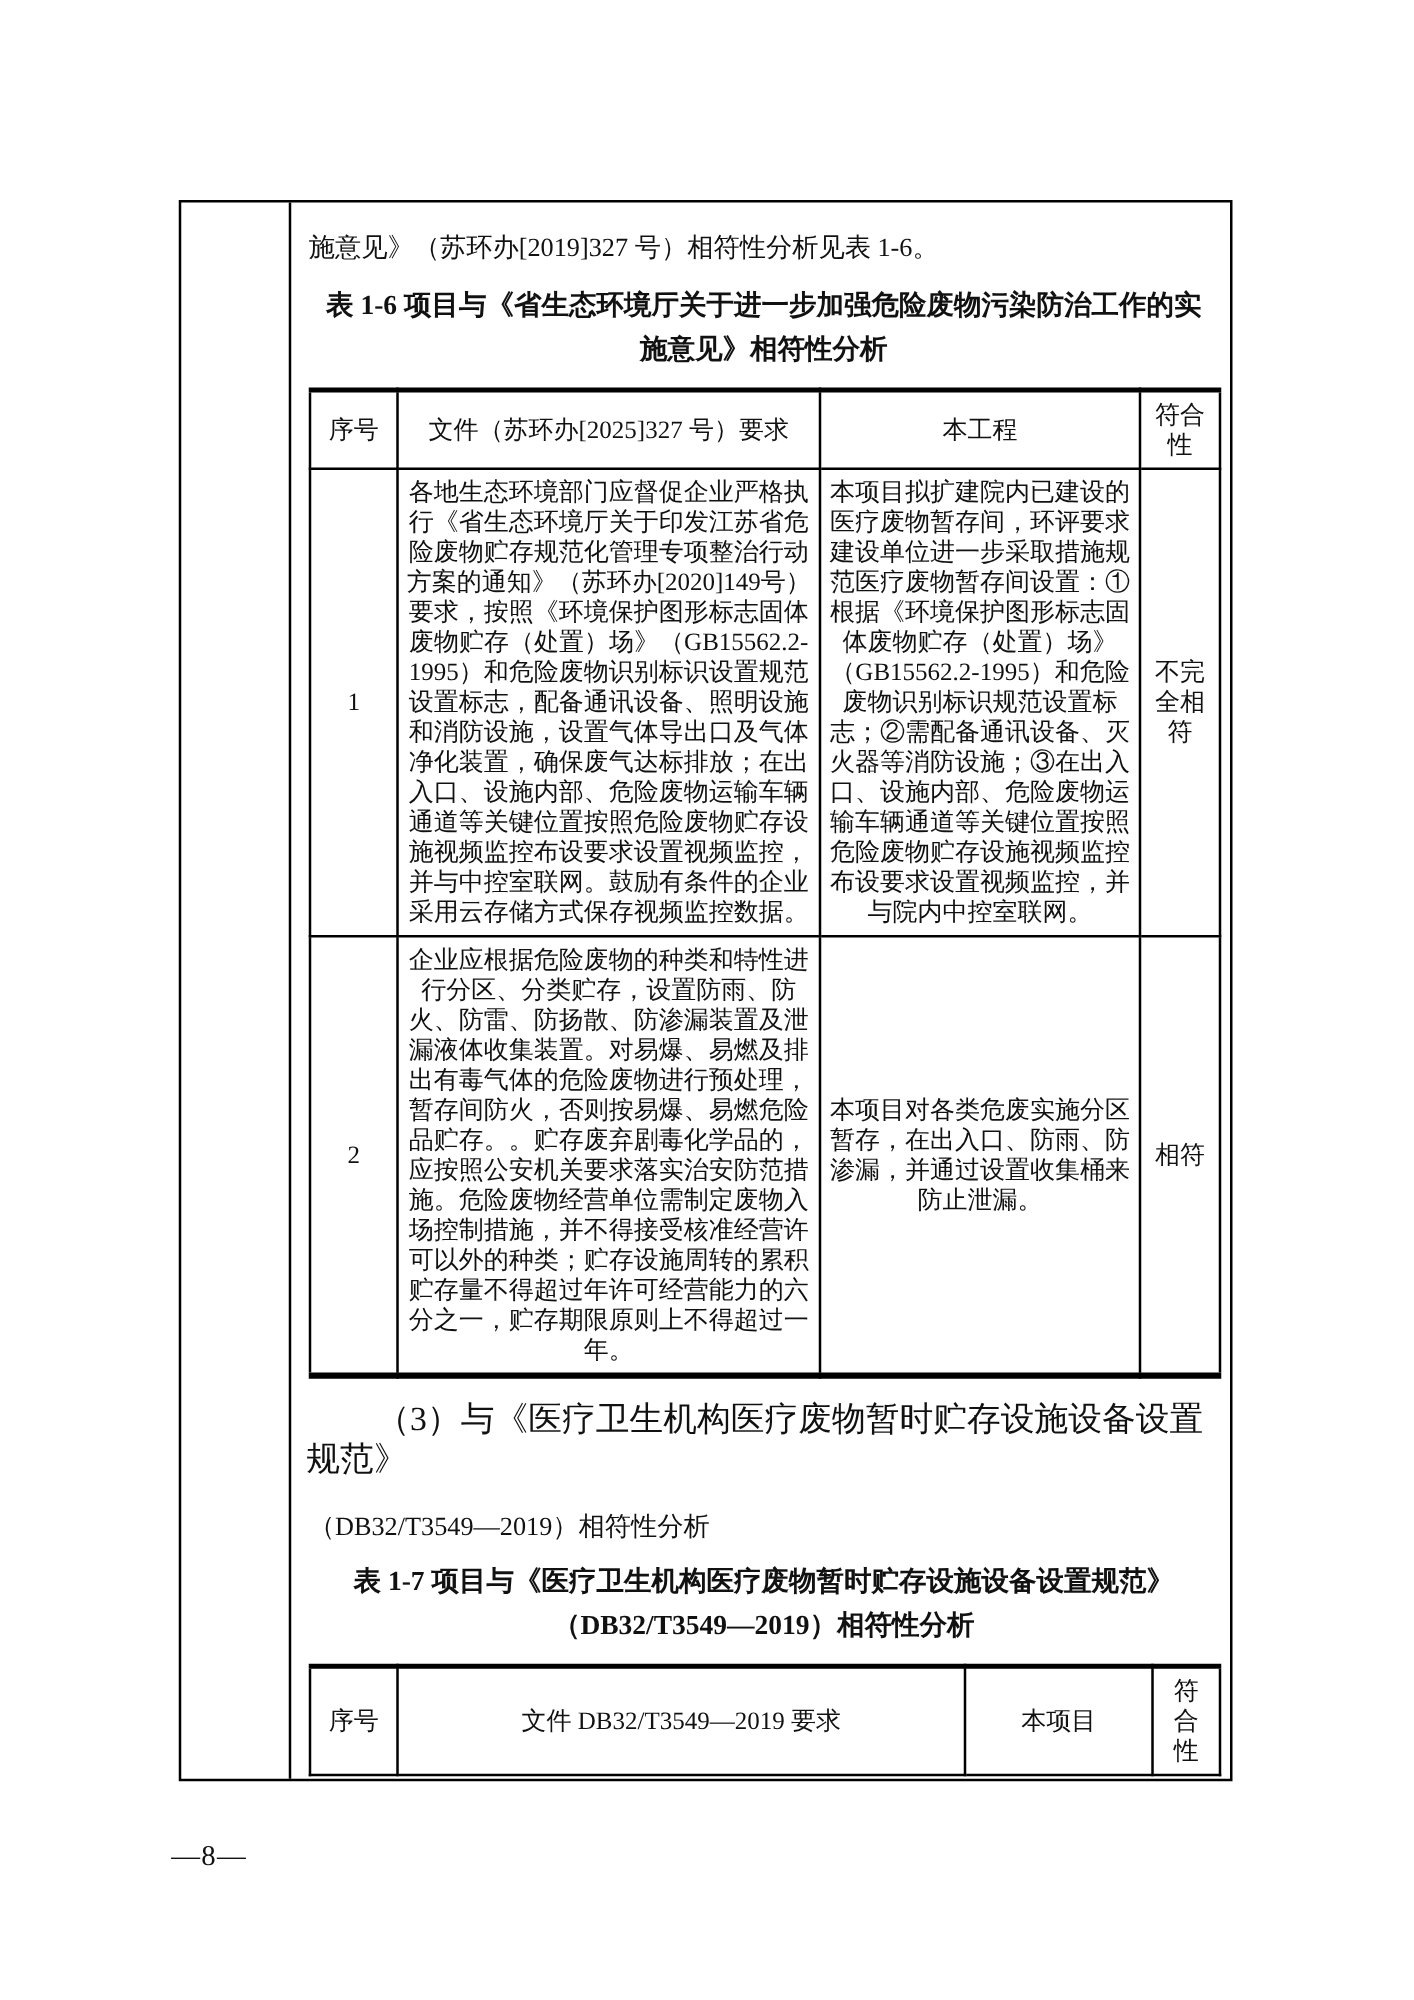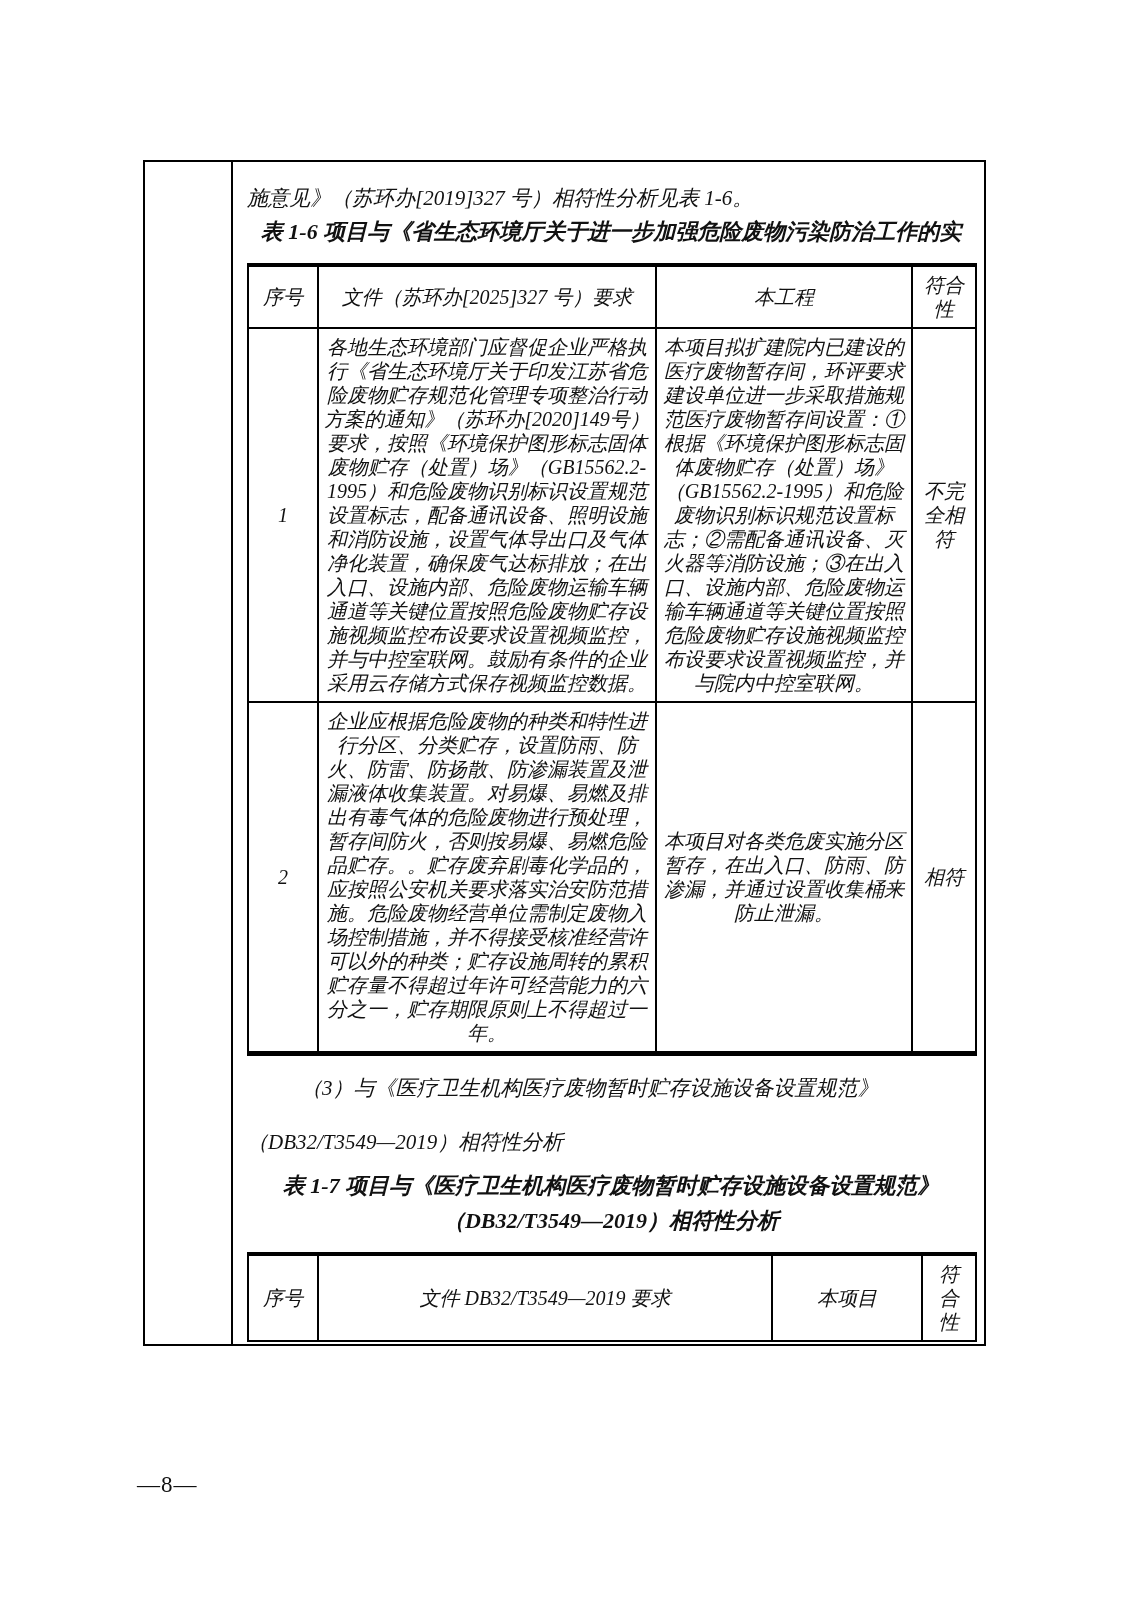--- a/index.html
+++ b/index.html
@@ -31,32 +31,32 @@
   }
   .margin-cell {
     width: 86px;
     flex: 0 0 86px;
     border-right: 2px solid #000;
   }
   .content-cell {
     flex: 1 1 auto;
     padding: 14px 9px 2px 12px;
     box-sizing: border-box;
-    font-style: italic;
   }
   .intro {
     font-size: 21px;
     line-height: 32px;
     margin: 6px 0 0 2px;
   }
   .tbl-title {
     font-weight: bold;
     font-size: 22px;
     line-height: 35px;
     text-align: center;
+    margin-top: 12px;
   }
   .tbl-title .tline { display: block; }
   table.comp {
     border-collapse: collapse;
     table-layout: fixed;
     width: 728px;
     margin: 14px 0 0 2px;
   }
   table.comp td {
     border: 2px solid #000;
@@ -66,21 +66,21 @@
     line-height: 24px;
     padding: 6px 5px;
     box-sizing: border-box;
     word-break: break-all;
   }
   table.t16 { border-top: 4px solid #000; border-bottom: 5px solid #000; }
   table.t17 { border-top: 4px solid #000; border-bottom: 2px solid #000; }
   td.hdr { font-size: 21px; height: 62px; }
   .pre { white-space: pre-line; }
   .section3-line1 {
-    font-size: 21px;
+    font-size: 27px;
     line-height: 32px;
     margin: 16px 0 0 0;
     text-indent: 56px;
   }
   .section3-line2 {
     font-size: 21px;
     line-height: 32px;
     margin: 22px 0 0 2px;
   }
   .t17-title { margin-top: 10px; }
@@ -99,20 +99,21 @@
 
   <div class="outer-frame">
     <div class="margin-cell"></div>
 
     <div class="content-cell">
 
       <p class="intro">施意见》（苏环办[2019]327 号）相符性分析见表 1-6。</p>
 
       <div class="tbl-title">
         <span class="tline">表 1-6 项目与《省生态环境厅关于进一步加强危险废物污染防治工作的实</span>
+        <span class="tline">施意见》相符性分析</span>
       </div>
 
       <table class="comp t16">
         <colgroup>
           <col style="width:70px">
           <col style="width:338px">
           <col style="width:256px">
           <col style="width:64px">
         </colgroup>
         <tbody>

